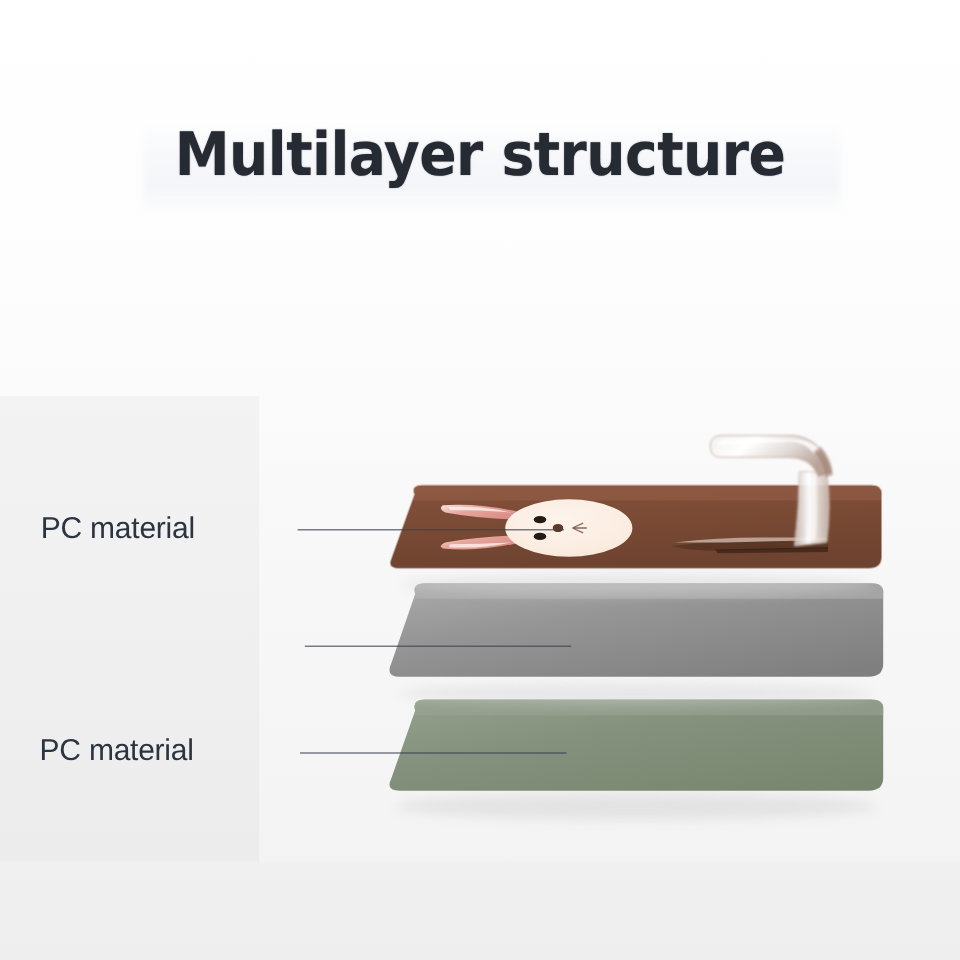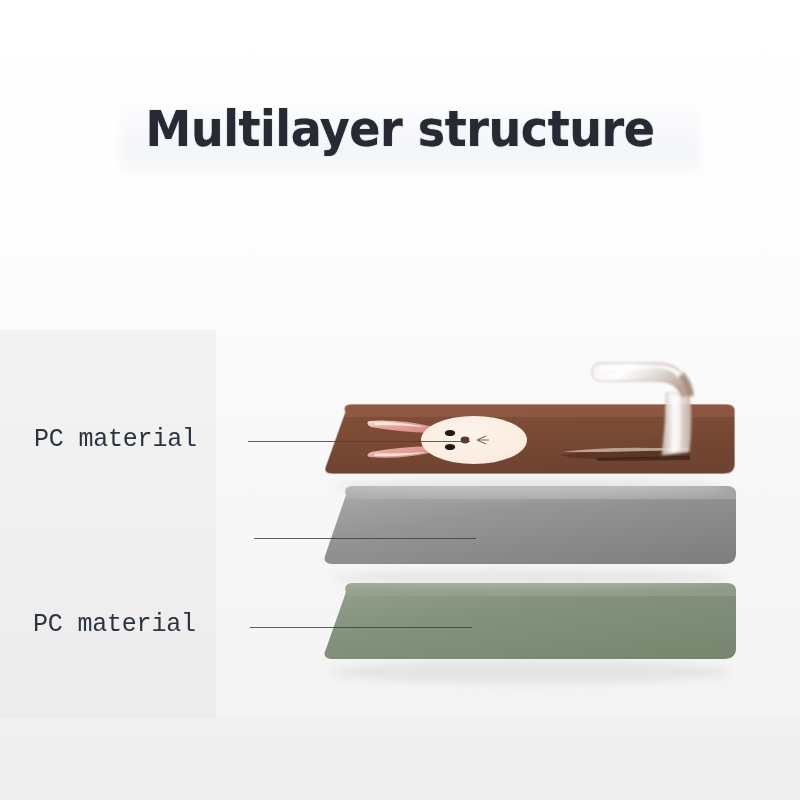--- a/index.html
+++ b/index.html
@@ -70,21 +70,21 @@
     font-size: 50px;
     letter-spacing: -0.5px;
     color: #262b33;
     transform: scaleX(0.92);
     text-shadow: 0 0 1.2px rgba(40,46,56,0.55);
   }
 
   
   .label {
     position: absolute;
-    font-family: Liberation Mono, monospace;
+    font-family: Liberation Sans, sans-serif;
     font-size: 25px;
     line-height: 34px;
     color: #2b3440;
     letter-spacing: -0.2px;
     white-space: pre-line;
   }
   #label-pc-top   { left: 34px; top: 423px; }
   #label-acrylic  { left: 32px; top: 505px; }
   #label-pc-bot   { left: 33px; top: 608px; }
 

